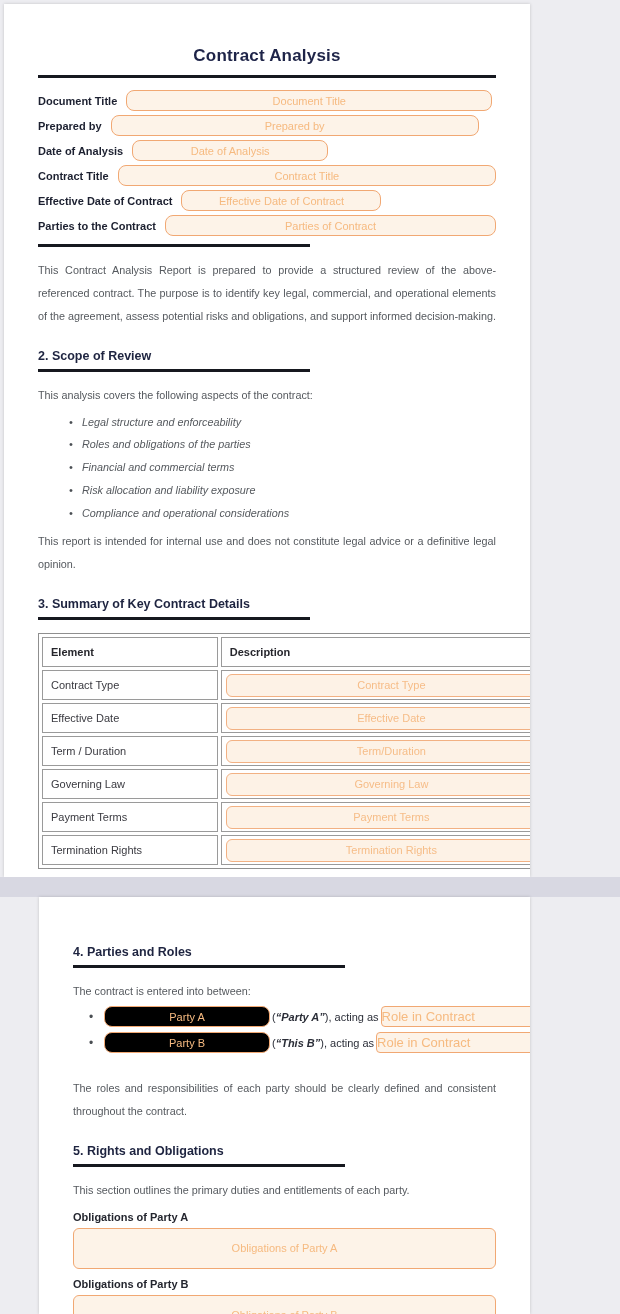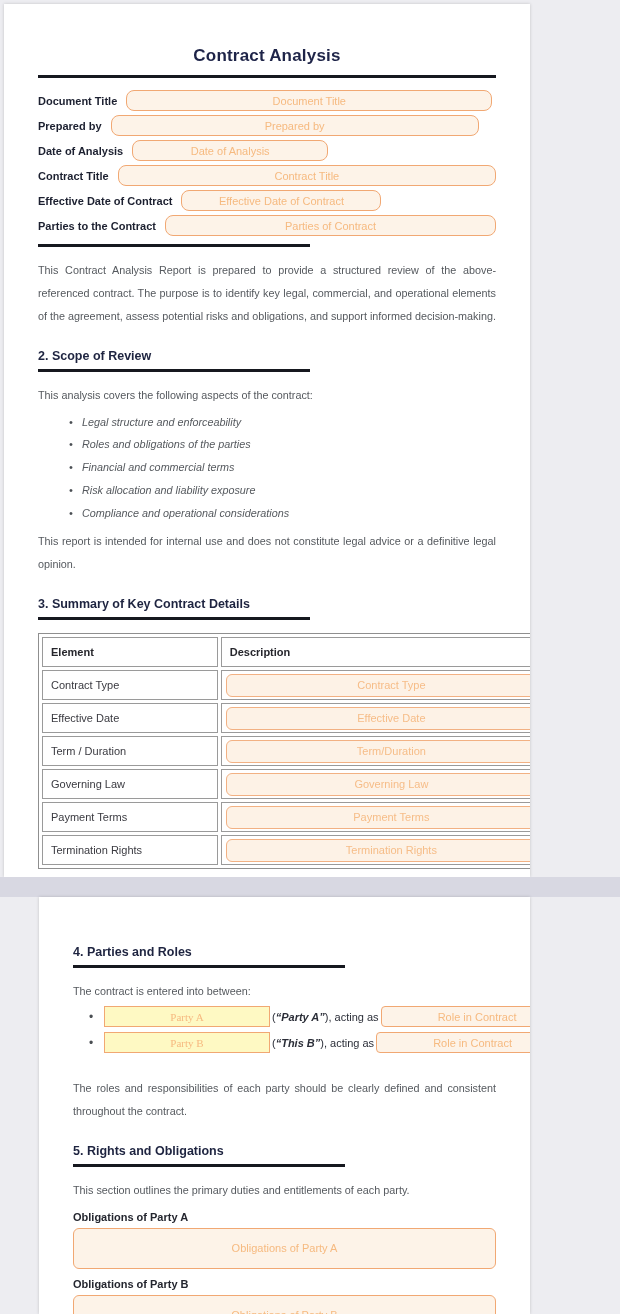--- a/index.html
+++ b/index.html
@@ -134,45 +134,45 @@
     display: flex;
     align-items: center;
     margin: 2px 0 1px 16px;
     height: 24px;
   }
   .party-bullet { color: #4a4e53; font-size: 12px; width: 15px; flex: none; }
   .party-input {
     width: 166px; flex: none;
     height: 21px;
     border: 1.5px solid #f1a873;
-    border-radius: 0;
-    background: #fef9c3;
-    font-family: Liberation Serif, serif;
+    border-radius: 8px;
+    background: #000000;
+    font-family: Liberation Sans, sans-serif;
     font-size: 11px;
     text-align: center;
     color: #b97b3e;
     outline: none;
   }
   .party-input::placeholder { color: #f6ba80; opacity: 1; }
   .party-mid {
     font-size: 11px;
     color: #2b2e38;
     white-space: nowrap;
     padding: 0 2px;
   }
   .party-q { font-weight: bold; font-style: italic; }
   .role-input {
     width: 193px; flex: none;
     height: 21px;
     border: 1.5px solid #f1a873;
     border-radius: 4px;
     background: #fdf3e8;
     font-family: inherit;
-    font-size: 11px;
-    text-align: center;
+    font-size: 13px;
+    text-align: left;
     color: #b97b3e;
     outline: none;
   }
   .role-input::placeholder { color: #f6ba80; opacity: 1; }
 
   .roles-outro { margin-top: 22px; }
 
   
   .oblig-label {
     font-size: 11px;

